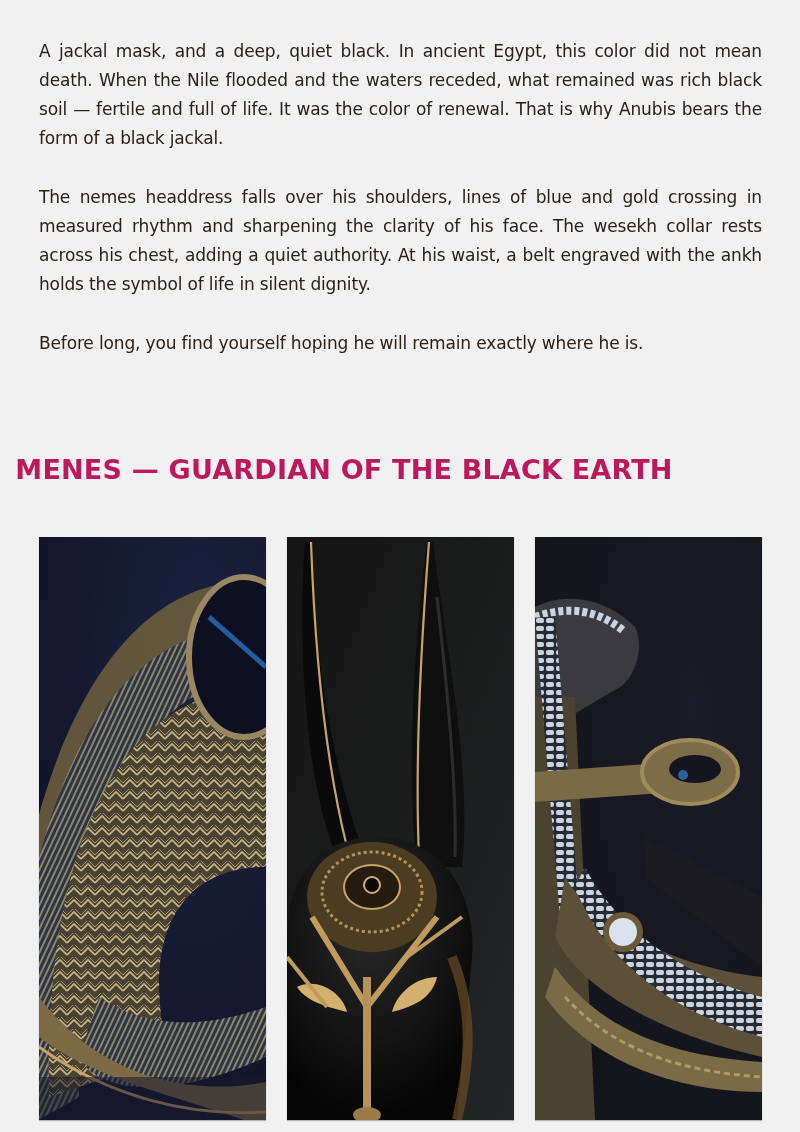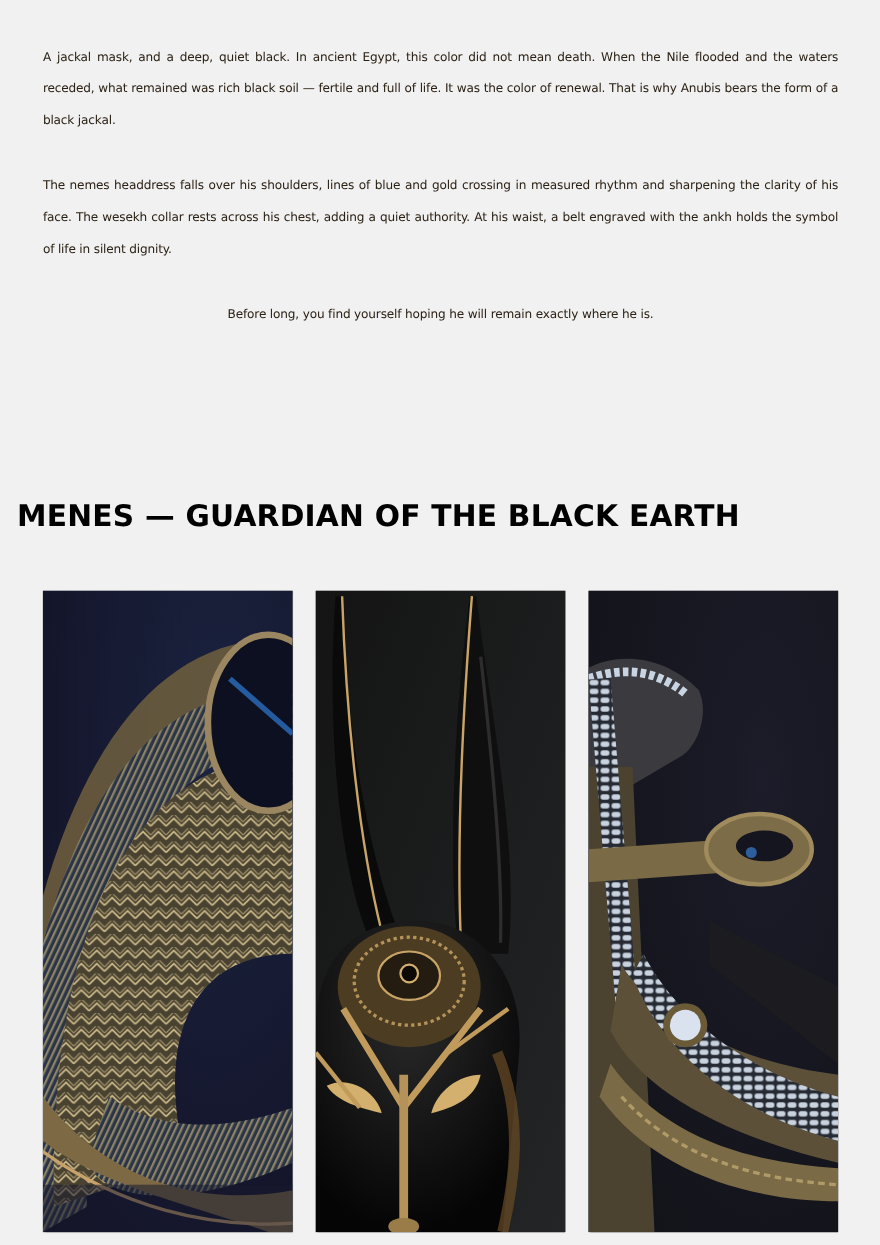--- a/index.html
+++ b/index.html
@@ -1,37 +1,37 @@
 <!DOCTYPE html>
 <html><head>
 <meta charset="utf-8">
 <style>
   * { box-sizing: border-box; margin: 0; padding: 0; }
   html, body { width: 800px; height: 1132px; background: #f1f1f1; overflow: hidden; }
   body { font-family: "DejaVu Sans", sans-serif; color: #2b2115; position: relative; }
 
   .content { position: absolute; left: 39px; top: 37px; width: 723px; }
   .para {
-    font-size: 11px;
+    font-size: 17px;
     line-height: 29px;
     text-align: justify;
     color: #2b2115;
     margin-bottom: 30px;
     letter-spacing: -0.15px;
   }
-  .para.last { text-align: center; }
+  .para.last { text-align: left; }
 
   .heading {
     position: absolute; left: 0; top: 454px; width: 688px;
     text-align: center;
     font-family: "DejaVu Sans", sans-serif;
     font-weight: bold;
     font-size: 27px;
     letter-spacing: 0.2px;
-    color: #000000;
+    color: #be185d;
   }
 
   .gallery { position: absolute; top: 537px; left: 39px; width: 723px; height: 583px; }
   .photo {
     position: absolute; top: 0; width: 227px; height: 583px; overflow: hidden;
     box-shadow: 0 1px 1px rgba(0,0,0,0.25);
   }
   .photo svg { display: block; width: 100%; height: 100%; }
   .photo-1 { left: 0; background: #15162a; }
   .photo-2 { left: 248px; background: #151515; }

